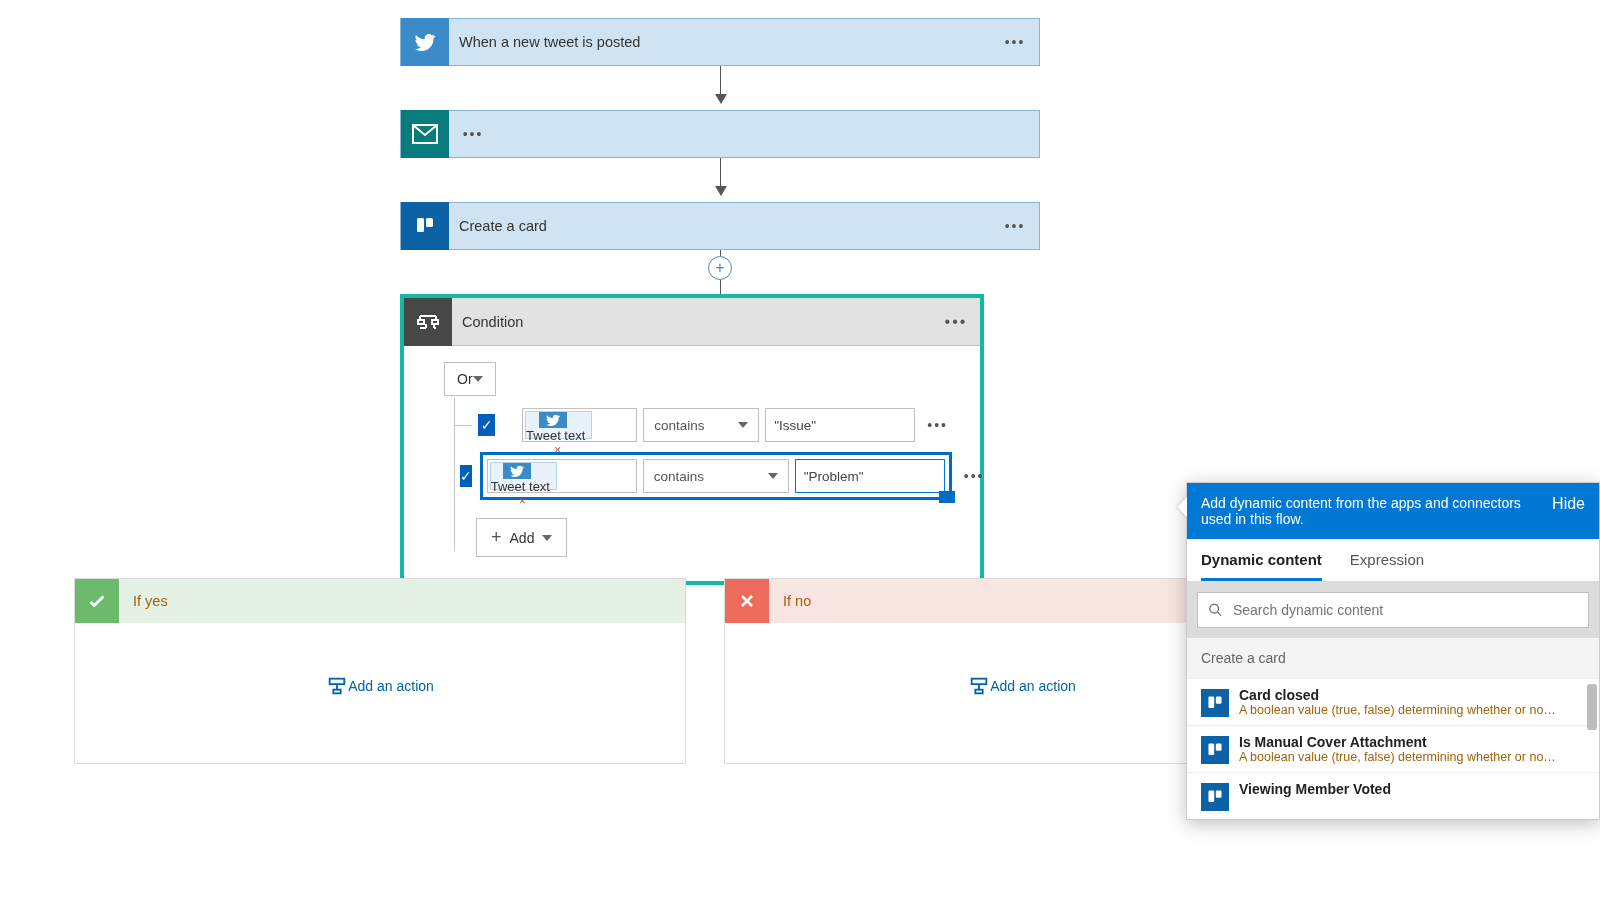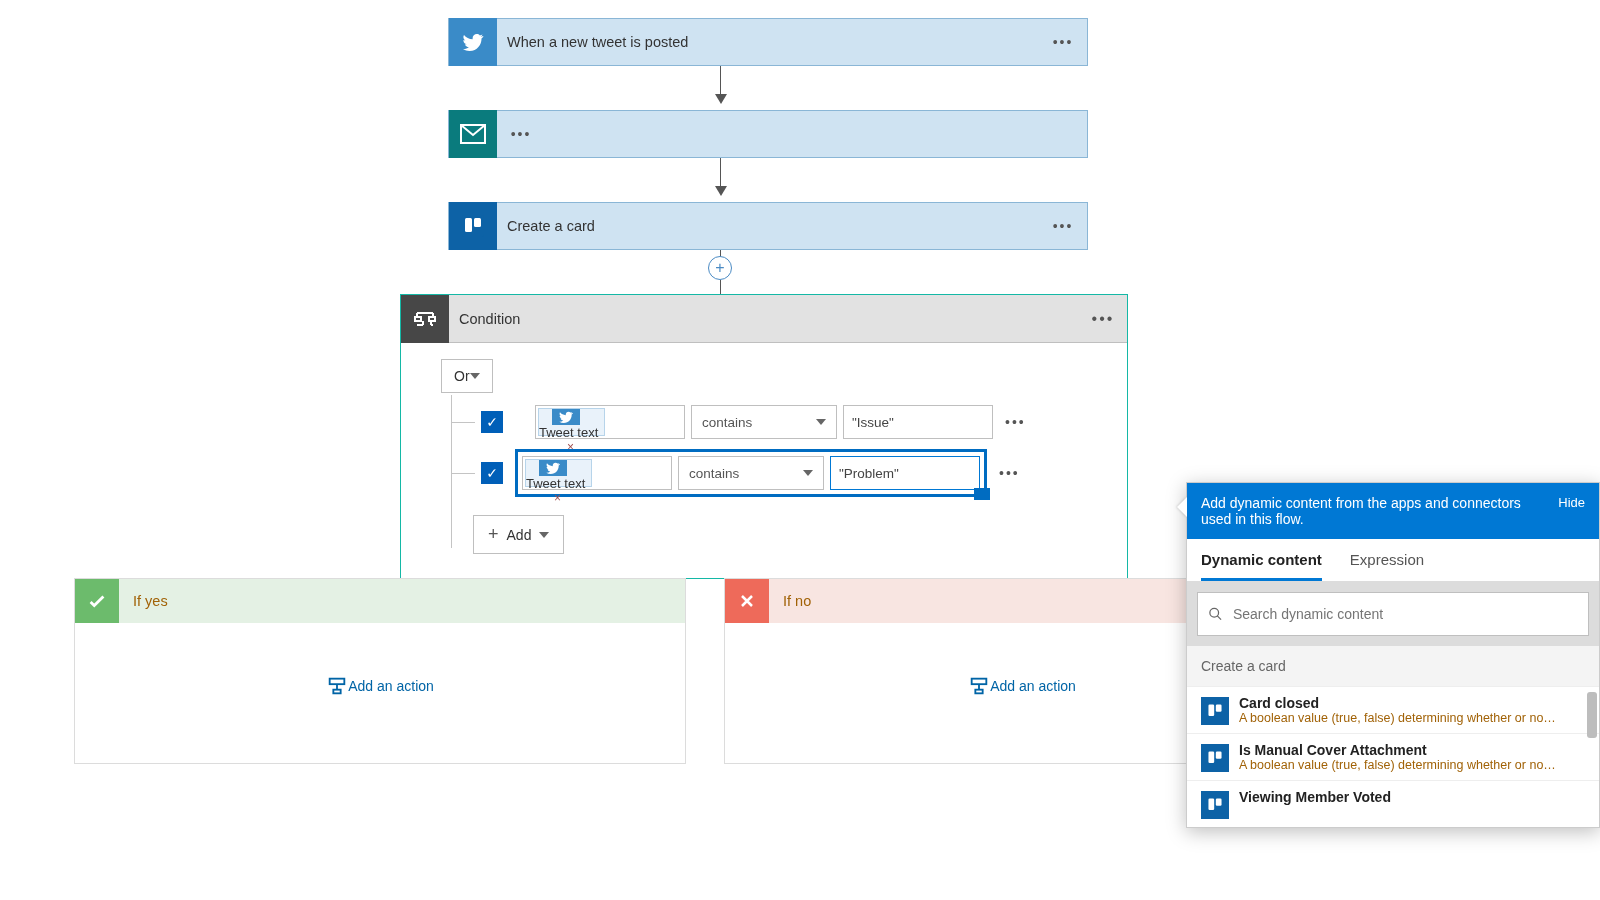--- a/index.html
+++ b/index.html
@@ -10,21 +10,20 @@
 
 .step-card {
   position: absolute;
   width: 640px;
   height: 48px;
   border: 1px solid #8ab6d6;
   display: flex;
   align-items: center;
   background: #cfe3f2;
   left: 400px;
-  margin-left: 48px;
 }
 .step-card .icon-box {
   width: 48px;
   height: 48px;
   display: flex;
   align-items: center;
   justify-content: center;
   flex-shrink: 0;
 }
 .step-card .title {
@@ -97,22 +96,22 @@
   width: 1px;
   height: 14px;
   background: #555;
 }
 
 
 .condition-card {
   position: absolute;
   left: 400px;
   top: 294px;
-  width: 728px;
-  border: 1px solid #14b8a6;
+  width: 584px;
+  border: 4px solid #14b8a6;
 }
 .condition-header-wrap {
   background: #e2e2e2;
   border-bottom: 1px solid #bfbfbf;
   height: 48px;
   display: flex;
   align-items: center;
 }
 .condition-header-wrap .icon-box {
   width: 48px; height: 48px;
@@ -296,21 +295,21 @@
 }
 .dyn-header {
   background: #0078d4;
   color: #fff;
   padding: 12px 14px;
   display: flex;
   align-items: flex-start;
   justify-content: space-between;
   font-size: 14px;
 }
-.dyn-header .hide { cursor: pointer; font-size: 13px; margin-left: 10px; }
+.dyn-header .hide { cursor: pointer; font-size: 16px; margin-left: 10px; }
 .dyn-caret {
   position: absolute;
   left: -10px;
   top: 14px;
   width: 0; height: 0;
   border-top: 10px solid transparent;
   border-bottom: 10px solid transparent;
   border-right: 10px solid #fff;
   filter: drop-shadow(-1px 0 1px rgba(0,0,0,0.15));
 }
@@ -333,21 +332,21 @@
 }
 .dyn-search-wrap {
   background: #dcdcdc;
   padding: 10px;
 }
 .dyn-search {
   display: flex;
   align-items: center;
   background: #fff;
   border: 1px solid #bfbfbf;
-  height: 44px;
+  height: 36px;
   padding: 0 10px;
   gap: 10px;
 }
 .dyn-search input {
   border: none; outline: none;
   font-size: 14px;
   width: 100%;
   color: #555;
 }
 .dyn-section-title {

